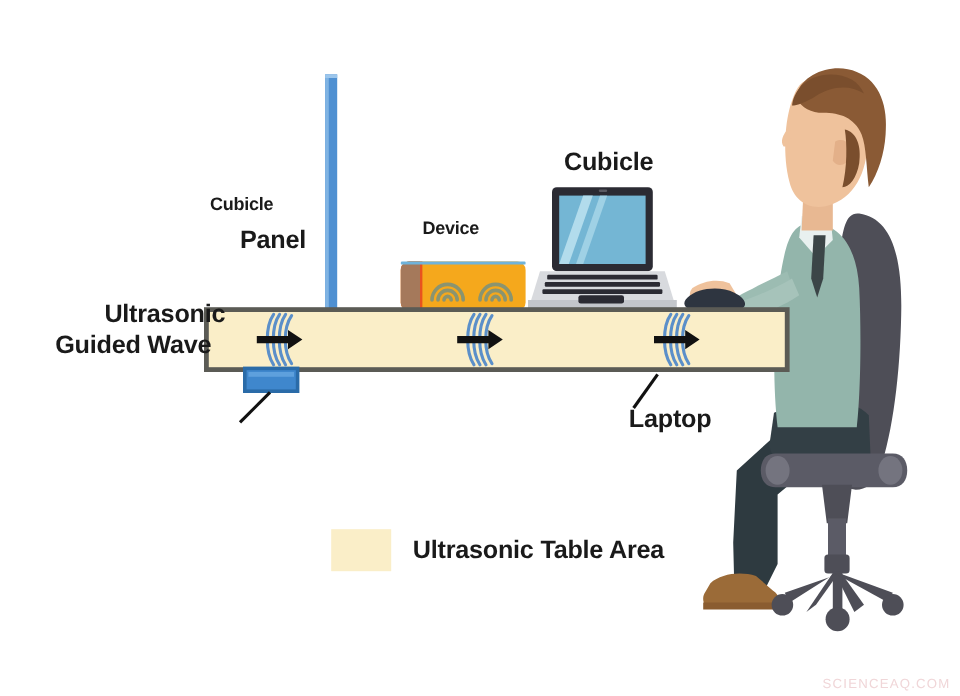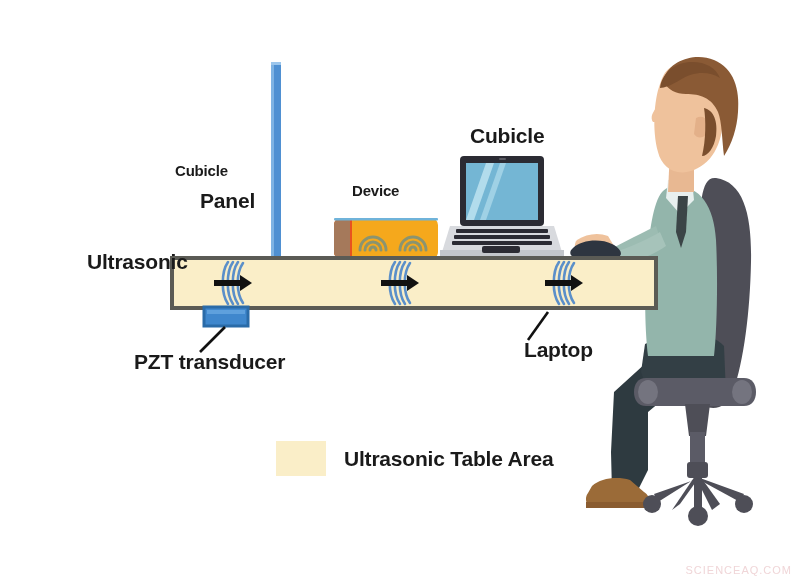--- a/index.html
+++ b/index.html
@@ -176,29 +176,29 @@
       <path d="M545,280 L571,280 L571,275 L583,283 L571,291 L571,286 L545,286 Z" fill="#111111"></path>
     </g>
 
     <line x1="225" y1="327" x2="200" y2="352" stroke="#111111" stroke-width="2.6"></line>
     <line x1="548" y1="312" x2="528" y2="340" stroke="#111111" stroke-width="2.6"></line>
 
     <rect x="276" y="441" width="50" height="35" fill="#faeec8"></rect>
   </svg>
 
   <div class="lbl" style="left:55px;top:250px;font-size:21px;margin-left:32px;">Ultrasonic</div>
+  <div class="lbl" style="left:46px;top:276px;font-size:21px;">Guided Wave</div>
 
   <div class="lbl" style="left:175px;top:163px;font-size:15px;">Cubicle</div>
   <div class="lbl" style="left:200px;top:189px;font-size:21px;">Panel</div>
 
   <div class="lbl" style="left:352px;top:183px;font-size:15px;">Device</div>
 
   <div class="lbl" style="left:470px;top:124px;font-size:21px;">Cubicle</div>
 
-  <div class="lbl" style="left:134px;top:350px;font-size:21px;">PZT transducer</div>
 
   <div class="lbl" style="left:524px;top:338px;font-size:21px;">Laptop</div>
 
   <div class="lbl" style="left:344px;top:447px;font-size:21px;">Ultrasonic Table Area</div>
 
   <div class="watermark">SCIENCEAQ.COM</div>
 
 </div>
 
 </body></html>

